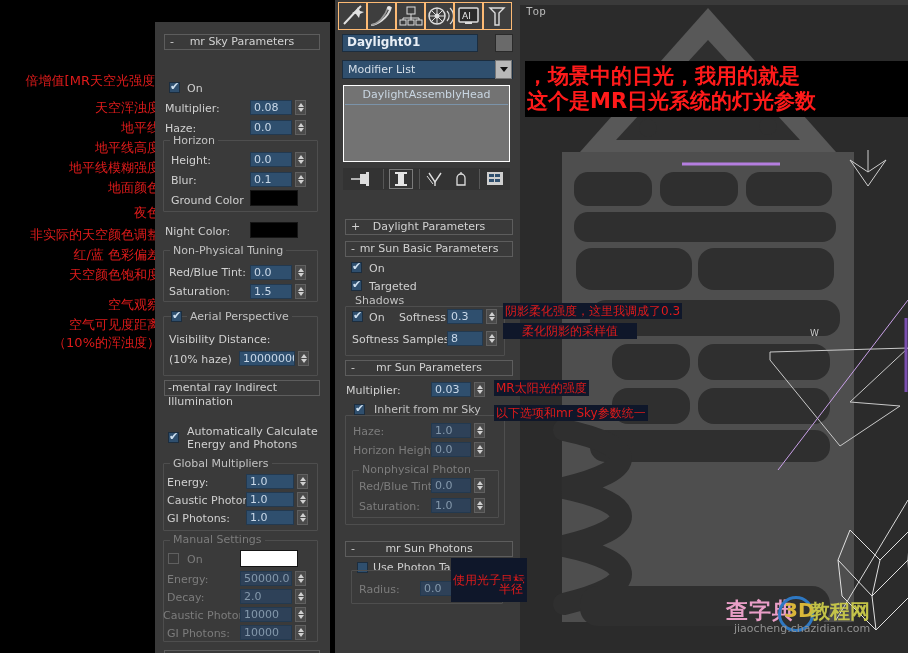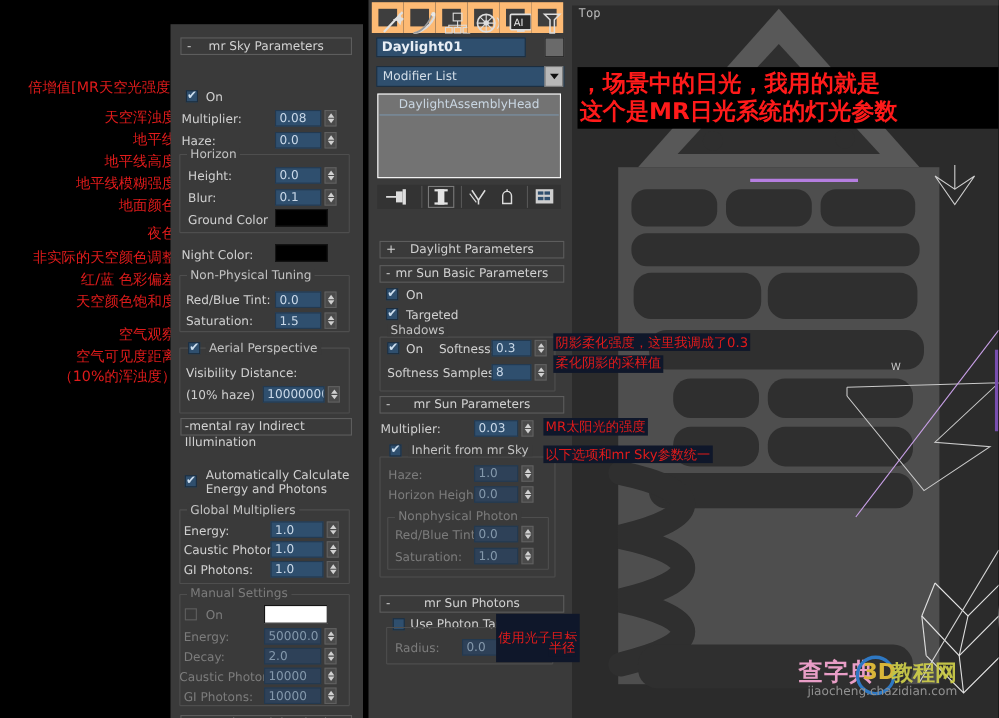--- a/index.html
+++ b/index.html
@@ -116,21 +116,21 @@
   .stack {
     position:absolute; background:#737373; border:1px solid #ffffff;
   }
   .stack-item {
     position:absolute; left:0; right:0; color:#c9d6e2; font-size:11px;
     line-height:14px; text-align:center;
   }
   .stack-sep { position:absolute; left:1px; right:1px; height:1px; background:#7b93a9; }
   .tabbtn {
     position:absolute; top:0; width:29px; height:28px;
-    background:#3e3e3e; border:6px solid #fdba74;
+    background:#3e3e3e; border:1px solid #fdba74;
   }
 
   .vsep { position:absolute; width:1px; background:#565656; }
 
   
   .chip {
     position:absolute; color:#e01b1b; background:#0f172a;
     font-size:12px; line-height:14px; white-space:nowrap;
     font-family:"DejaVu Sans","Liberation Sans",sans-serif;
   }
@@ -518,21 +518,21 @@
 
     <div class="cbox flat" style="left:22px; top:562px;"></div>
     <div class="lbl" style="left:38px; top:561px;">Use Photon Target</div>
     <div class="grp" style="left:16px; top:570px; width:152px; height:34px;"></div>
     <div class="lbl dis" style="left:24px; top:583px;">Radius:</div>
     <div class="spin dis" style="left:85px; top:581px; width:48px;">0.0</div>
     <div class="arrows" style="left:136px; top:581px;"></div>
   </div>
 
   <div class="chip" style="left:503px; top:303px; padding:1px 2px;">阴影柔化强度，这里我调成了0.3</div>
-  <div class="chip" style="left:503px; top:323px; padding:1px 2px;font-family:Liberation Mono, monospace;">柔化阴影的采样值</div>
+  <div class="chip" style="left:503px; top:323px; padding:1px 19px;">柔化阴影的采样值</div>
   <div class="chip" style="left:494px; top:380px; padding:1px 2px;">MR太阳光的强度</div>
   <div class="chip" style="left:494px; top:405px; padding:1px 2px;">以下选项和mr Sky参数统一</div>
   <div class="chip" style="left:451px; top:558px; padding:15px 2px;">使用光子目标</div>
   <div class="chip" style="left:499px; top:581px; padding:1px 0;">半径</div>
 
   <div class="watermark">
     <div class="wm-main">查字典</div>
     <div class="wm-circle"></div>
     <div class="wm-3d">3D</div>
     <div class="wm-jc">教程网</div>

